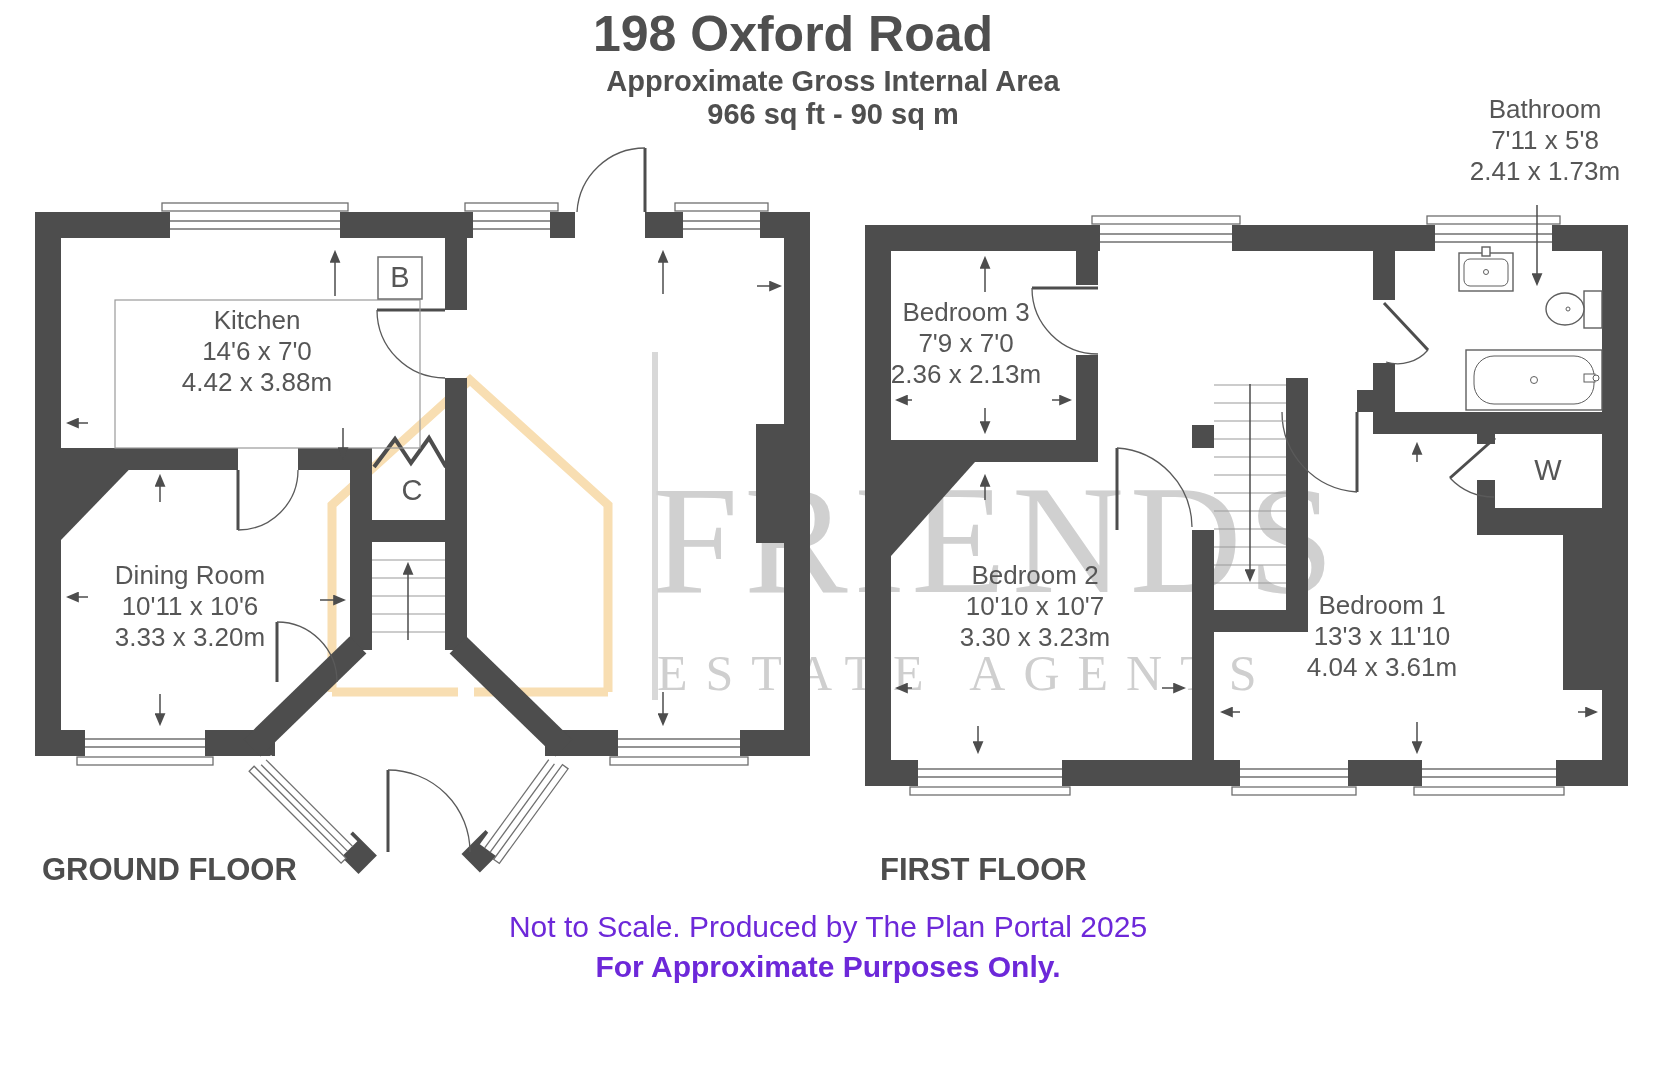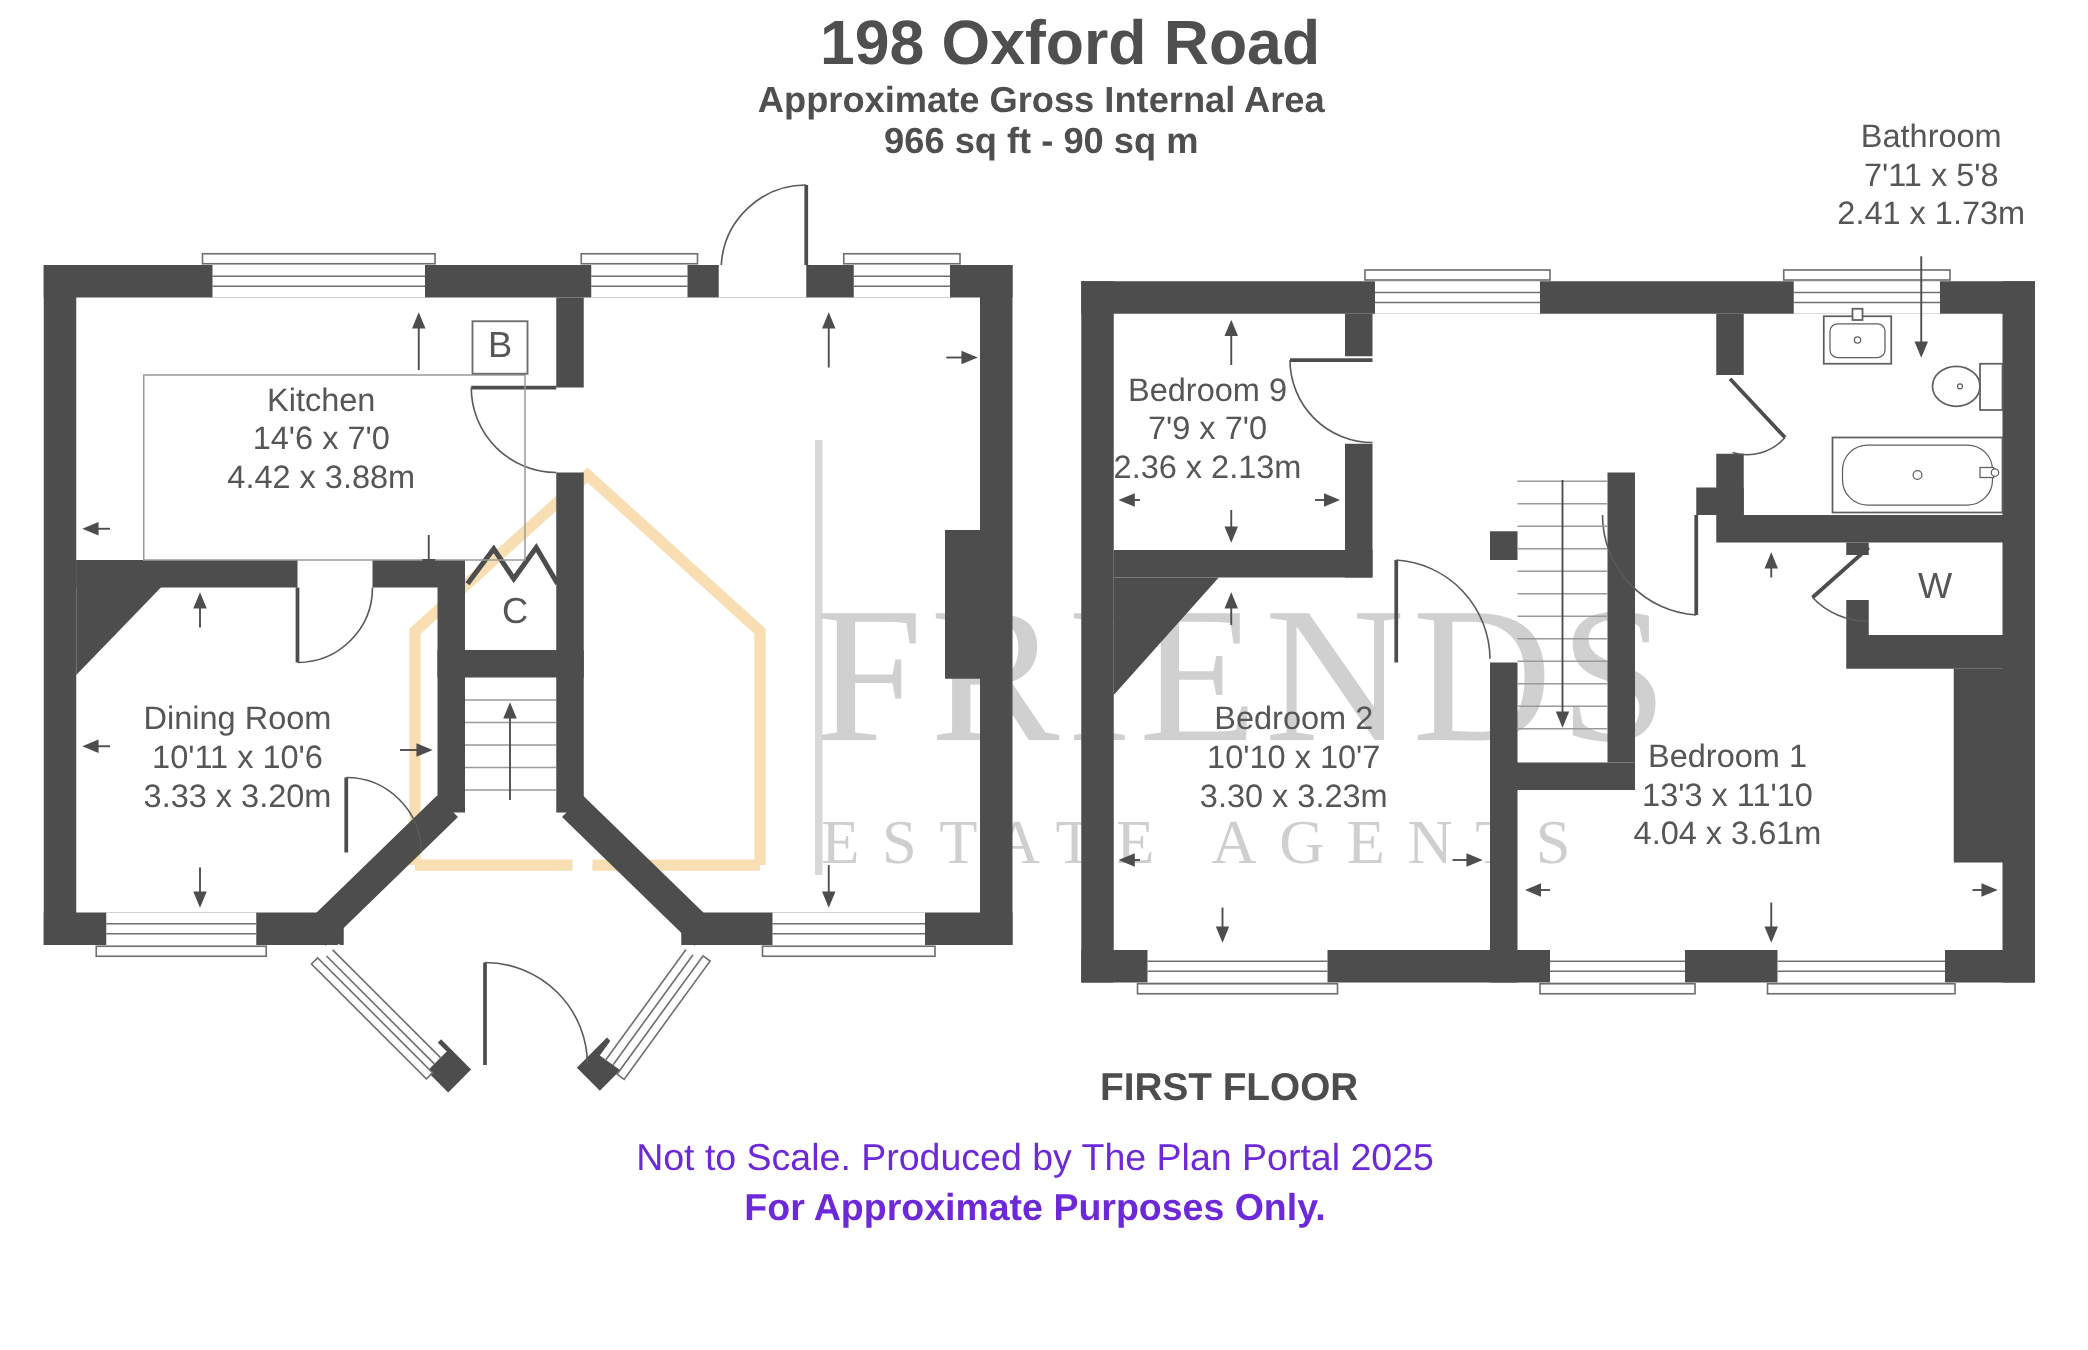--- a/index.html
+++ b/index.html
@@ -303,57 +303,58 @@
         <line x1="1417" y1="462" x2="1417" y2="444" marker-end="url(#ah)"></line>
         <line x1="1417" y1="722" x2="1417" y2="752" marker-end="url(#ah)"></line>
         <line x1="1240" y1="712" x2="1222" y2="712" marker-end="url(#ah)"></line>
         <line x1="1578" y1="712" x2="1596" y2="712" marker-end="url(#ah)"></line>
         <line x1="1537" y1="205" x2="1537" y2="284" marker-end="url(#ah)"></line>
       </g>
     </g>
   </svg>
 
   <div class="txt-layer">
-    <div class="title" id="main-title" style="left:856px;top:34px">198 Oxford Road</div>
+    <div class="title" id="main-title" style="left:793px;top:34px">198 Oxford Road</div>
     <div class="title" id="sub-title" style="left:833px;top:81px">Approximate Gross Internal Area</div>
     <div class="title" id="area-line" style="left:833px;top:114px">966 sq ft - 90 sq m</div>
 
     <div class="lbl" style="left:257px;top:351px">
       <span>Kitchen</span>
       <span>14'6 x 7'0</span>
       <span>4.42 x 3.88m</span>
     </div>
     <div class="lbl" style="left:190px;top:606px">
       <span>Dining Room</span>
       <span>10'11 x 10'6</span>
       <span>3.33 x 3.20m</span>
     </div>
     <div class="letter" style="left:400px;top:277px">B</div>
     <div class="letter" style="left:412px;top:490px">C</div>
 
     <div class="lbl" style="left:966px;top:343px">
-      <span>Bedroom 9</span>
+      <span>Bedroom 3</span>
       <span>7'9 x 7'0</span>
       <span>2.36 x 2.13m</span>
     </div>
     <div class="lbl" style="left:1545px;top:140px">
       <span>Bathroom</span>
       <span>7'11 x 5'8</span>
       <span>2.41 x 1.73m</span>
     </div>
     <div class="lbl" style="left:1035px;top:606px">
       <span>Bedroom 2</span>
       <span>10'10 x 10'7</span>
       <span>3.30 x 3.23m</span>
     </div>
     <div class="lbl" style="left:1382px;top:636px">
       <span>Bedroom 1</span>
       <span>13'3 x 11'10</span>
       <span>4.04 x 3.61m</span>
     </div>
     <div class="letter" style="left:1548px;top:470px">W</div>
 
+    <div class="floor" style="left:42px;top:852px">GROUND FLOOR</div>
     <div class="floor" style="left:880px;top:852px">FIRST FLOOR</div>
     <div class="footer" id="footer1" style="left:828px;top:927px">Not to Scale. Produced by The Plan Portal 2025</div>
     <div class="footer" id="footer2" style="left:828px;top:967px">For Approximate Purposes Only.</div>
   </div>
 
 </div>
 
 </body></html>

